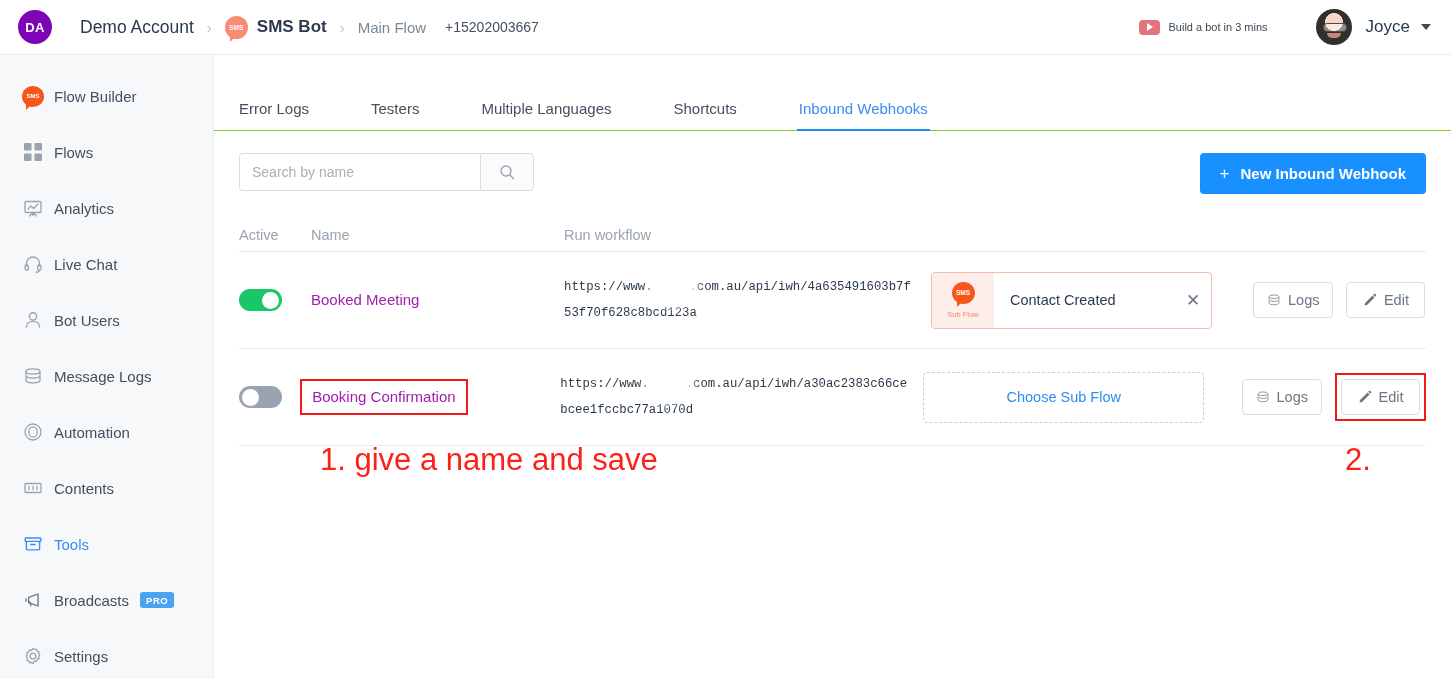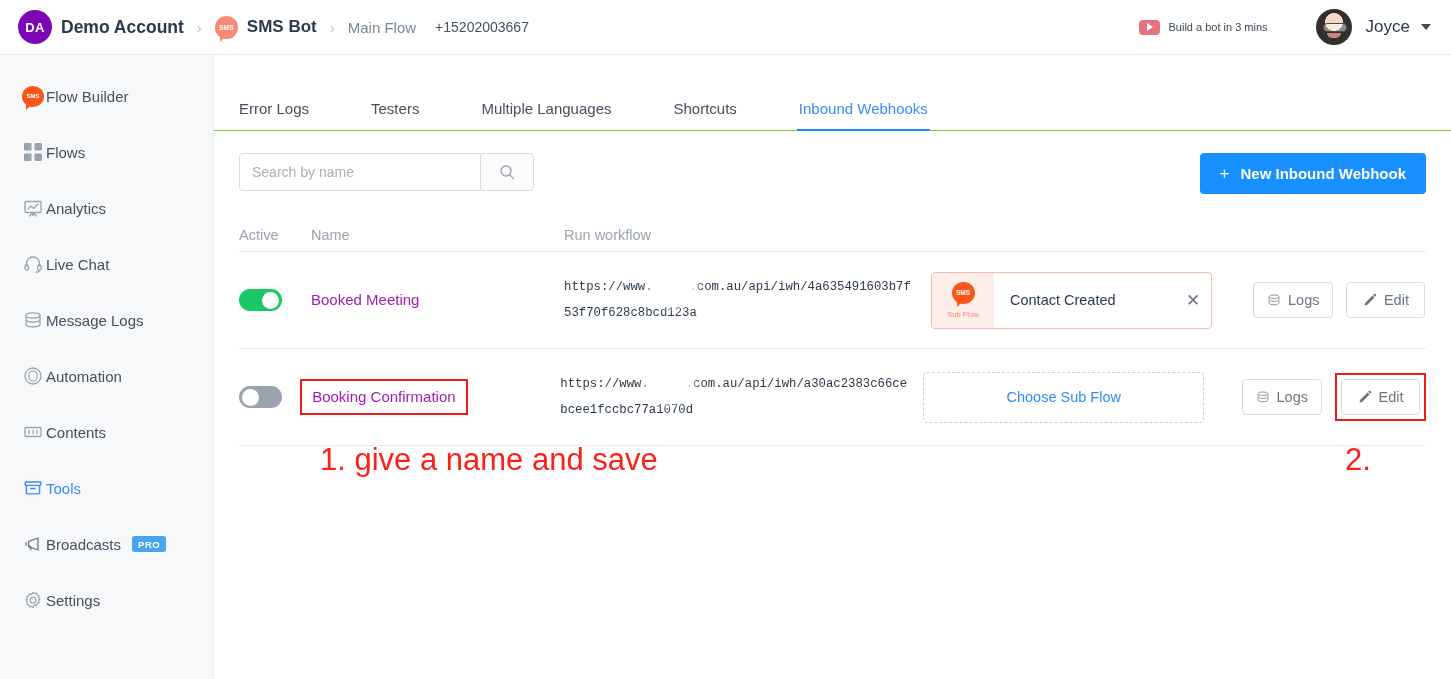--- a/index.html
+++ b/index.html
@@ -20,21 +20,21 @@
   }
   .breadcrumb { display: flex; align-items: center; padding-left: 18px; }
   .acct-avatar {
     width: 34px; height: 34px; border-radius: 50%;
     background: #7d05b5;
     color: #fff; font-size: 13px; font-weight: bold;
     display: flex; align-items: center; justify-content: center;
     letter-spacing: .3px;
   }
   .acct-name {
-    margin-left: 9px; font-size: 17.5px; font-weight: bold; color: #2b3a4b;
+    margin-left: 28px; font-size: 17.5px; font-weight: normal; color: #2b3a4b;
   }
   .crumb-sep { margin: 0 13px; color: #b8c1cc; font-size: 15px; }
   .sms-badge {
     width: 23px; height: 23px; border-radius: 50%;
     background: #f98b74; position: relative;
     display: flex; align-items: center; justify-content: center;
   }
   .sms-badge span { font-size: 6.5px; color: #fff; font-weight: bold; letter-spacing: .2px; }
   .sms-badge::after {
     content: ''; position: absolute; bottom: -3px; left: 5px;
@@ -92,21 +92,21 @@
     position: absolute; top: 55px; left: 0;
     width: 214px; height: 624px;
     background: #f7f8fa;
     border-right: 1px solid #e9ecef;
     padding-top: 13px;
   }
   .nav-item {
     display: flex; align-items: center;
     height: 56px; padding-left: 22px; cursor: pointer;
   }
-  .nav-label { font-size: 15px; color: #44505e; margin-left: 2px; }
+  .nav-label { font-size: 15px; color: #44505e; margin-left: 10px; }
   .nav-item.active .nav-label { color: #3b8cf5; }
   .nav-ico { width: 22px; height: 22px; display: flex; align-items: center; justify-content: center; flex: 0 0 22px; }
   .nav-ico svg { display: block; }
   .pro-badge {
     margin-left: 11px; background: #4aa3ef; color: #fff;
     font-size: 9.5px; font-weight: bold; letter-spacing: .5px;
     padding: 2.5px 6px; border-radius: 3px;
   }
 
   
@@ -362,20 +362,29 @@
       <svg width="20" height="20" viewBox="0 0 20 20" fill="none" stroke="#9aa4b0" stroke-width="1.3">
         <path d="M3.5 12V9.5a6.5 6.5 0 0 1 13 0V12" stroke-linecap="round"></path>
         <rect x="2" y="11" width="3.4" height="5.2" rx="1.6"></rect>
         <rect x="14.6" y="11" width="3.4" height="5.2" rx="1.6"></rect>
         <path d="M16.3 16.2c0 1.2-1.6 2-3.3 2" stroke-linecap="round"></path>
       </svg>
     </div>
     <span class="nav-label">Live Chat</span>
   </div>
 
+  <div class="nav-item">
+    <div class="nav-ico">
+      <svg width="20" height="20" viewBox="0 0 20 20" fill="none" stroke="#9aa4b0" stroke-width="1.4">
+        <circle cx="10" cy="6.4" r="3.6"></circle>
+        <path d="M3.4 17c0-3.6 3-5.6 6.6-5.6s6.6 2 6.6 5.6" stroke-linecap="round"></path>
+      </svg>
+    </div>
+    <span class="nav-label">Bot Users</span>
+  </div>
 
   <div class="nav-item">
     <div class="nav-ico">
       <svg width="20" height="20" viewBox="0 0 20 20" fill="none" stroke="#9aa4b0" stroke-width="1.25">
         <ellipse cx="10" cy="5.4" rx="7" ry="2.6"></ellipse>
         <path d="M3 5.4v4c0 1.44 3.13 2.6 7 2.6s7-1.16 7-2.6v-4"></path>
         <path d="M3 10.2v4c0 1.44 3.13 2.6 7 2.6s7-1.16 7-2.6v-4"></path>
       </svg>
     </div>
     <span class="nav-label">Message Logs</span>

